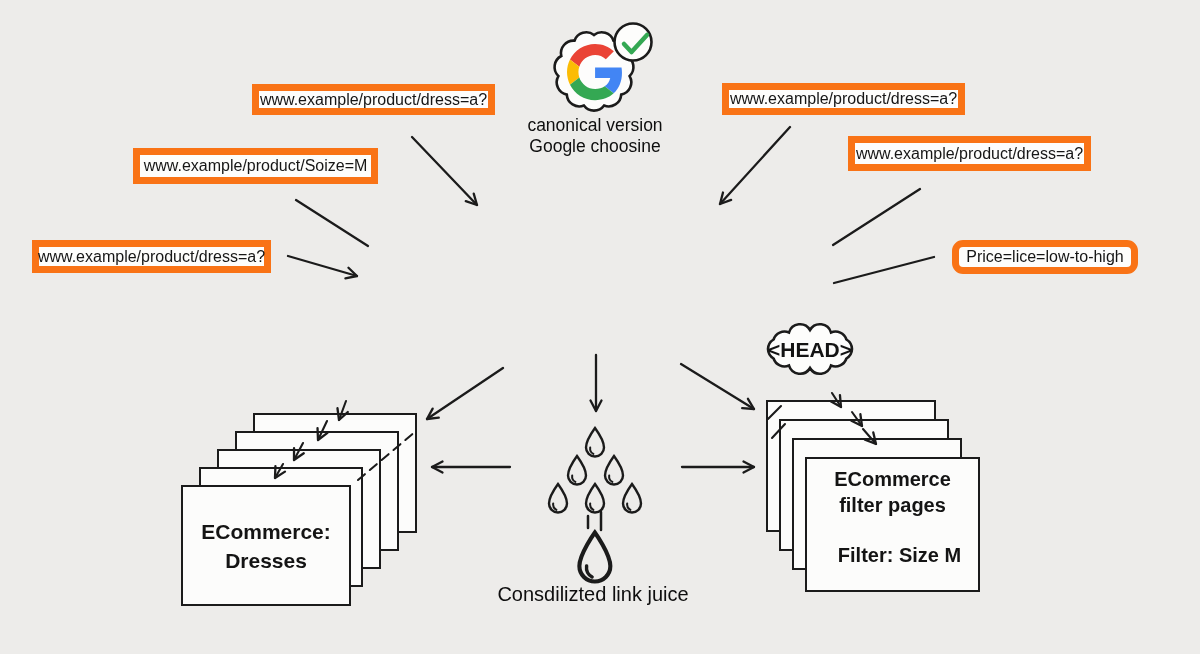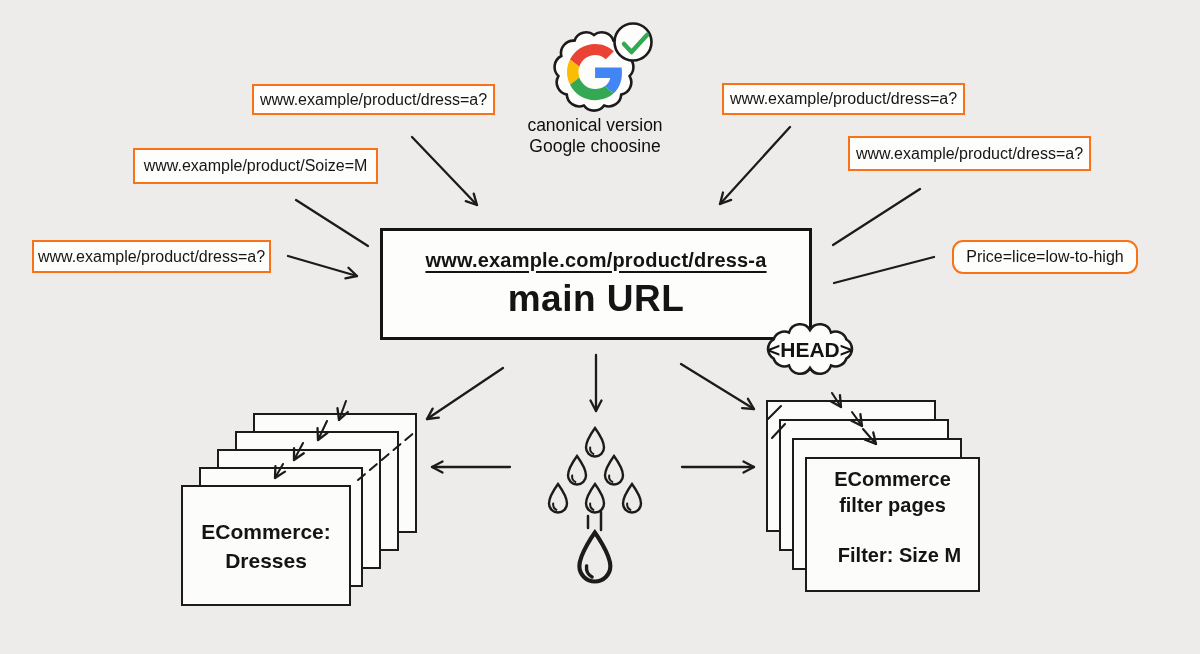--- a/index.html
+++ b/index.html
@@ -4,21 +4,21 @@
 <style>
   html,body{margin:0;padding:0;background:#e4e3e1;}
   .canvas{
     position:relative;width:1200px;height:654px;overflow:hidden;
     background:#edeceа;
     background-color:#edecea;
     font-family:"Liberation Sans","DejaVu Sans",sans-serif;
     color:#141414;
   }
   .box{
-    position:absolute;background:#fdfdfc;border:2px solid #f97316;
+    position:absolute;background:#fdfdfc;border:7px solid #f97316;
     display:flex;align-items:center;justify-content:center;
     font-size:16px;color:#161616;box-sizing:border-box;white-space:nowrap;
   }
   .main-box{
     position:absolute;left:380px;top:228px;width:432px;height:112px;
     background:#fdfdfc;border:3px solid #141414;box-sizing:border-box;
     display:flex;flex-direction:column;align-items:center;justify-content:center;
   }
   .main-url{
     font-weight:bold;font-size:20px;text-decoration:underline;
@@ -47,29 +47,26 @@
 
 <div class="canvas">
 
   <div class="box" style="left:252px;top:84px;width:243px;height:31px;">www.example/product/dress=a?</div>
   <div class="box" style="left:133px;top:148px;width:245px;height:36px;">www.example/product/Soize=M</div>
   <div class="box" style="left:32px;top:240px;width:239px;height:33px;">www.example/product/dress=a?</div>
   <div class="box" style="left:722px;top:83px;width:243px;height:32px;">www.example/product/dress=a?</div>
   <div class="box" style="left:848px;top:136px;width:243px;height:35px;">www.example/product/dress=a?</div>
   <div class="box" style="left:952px;top:240px;width:186px;height:34px;border-radius:11px;">Price=lice=low-to-high</div>
 
-  <div class="main-box">
-    <div class="main-url">www.example.com/product/dress-a</div>
-    <div class="main-label">main URL</div>
-  </div>
 
   <div class="caption google-caption">
     <div>canonical version</div>
     <div>Google choosine</div>
   </div>
+  <div class="caption juice-caption">Consdilizted link juice</div>
 
   <div>
     <div class="page" style="left:253px;top:413px;width:164px;height:120px;"></div>
     <div class="page" style="left:235px;top:431px;width:164px;height:120px;"></div>
     <div class="page" style="left:217px;top:449px;width:164px;height:120px;"></div>
     <div class="page" style="left:199px;top:467px;width:164px;height:120px;"></div>
     <div class="page cat-front" style="left:181px;top:485px;width:170px;height:121px;">
       <div class="page-text cat-text">
         <div>ECommerce:</div>
         <div>Dresses</div>

